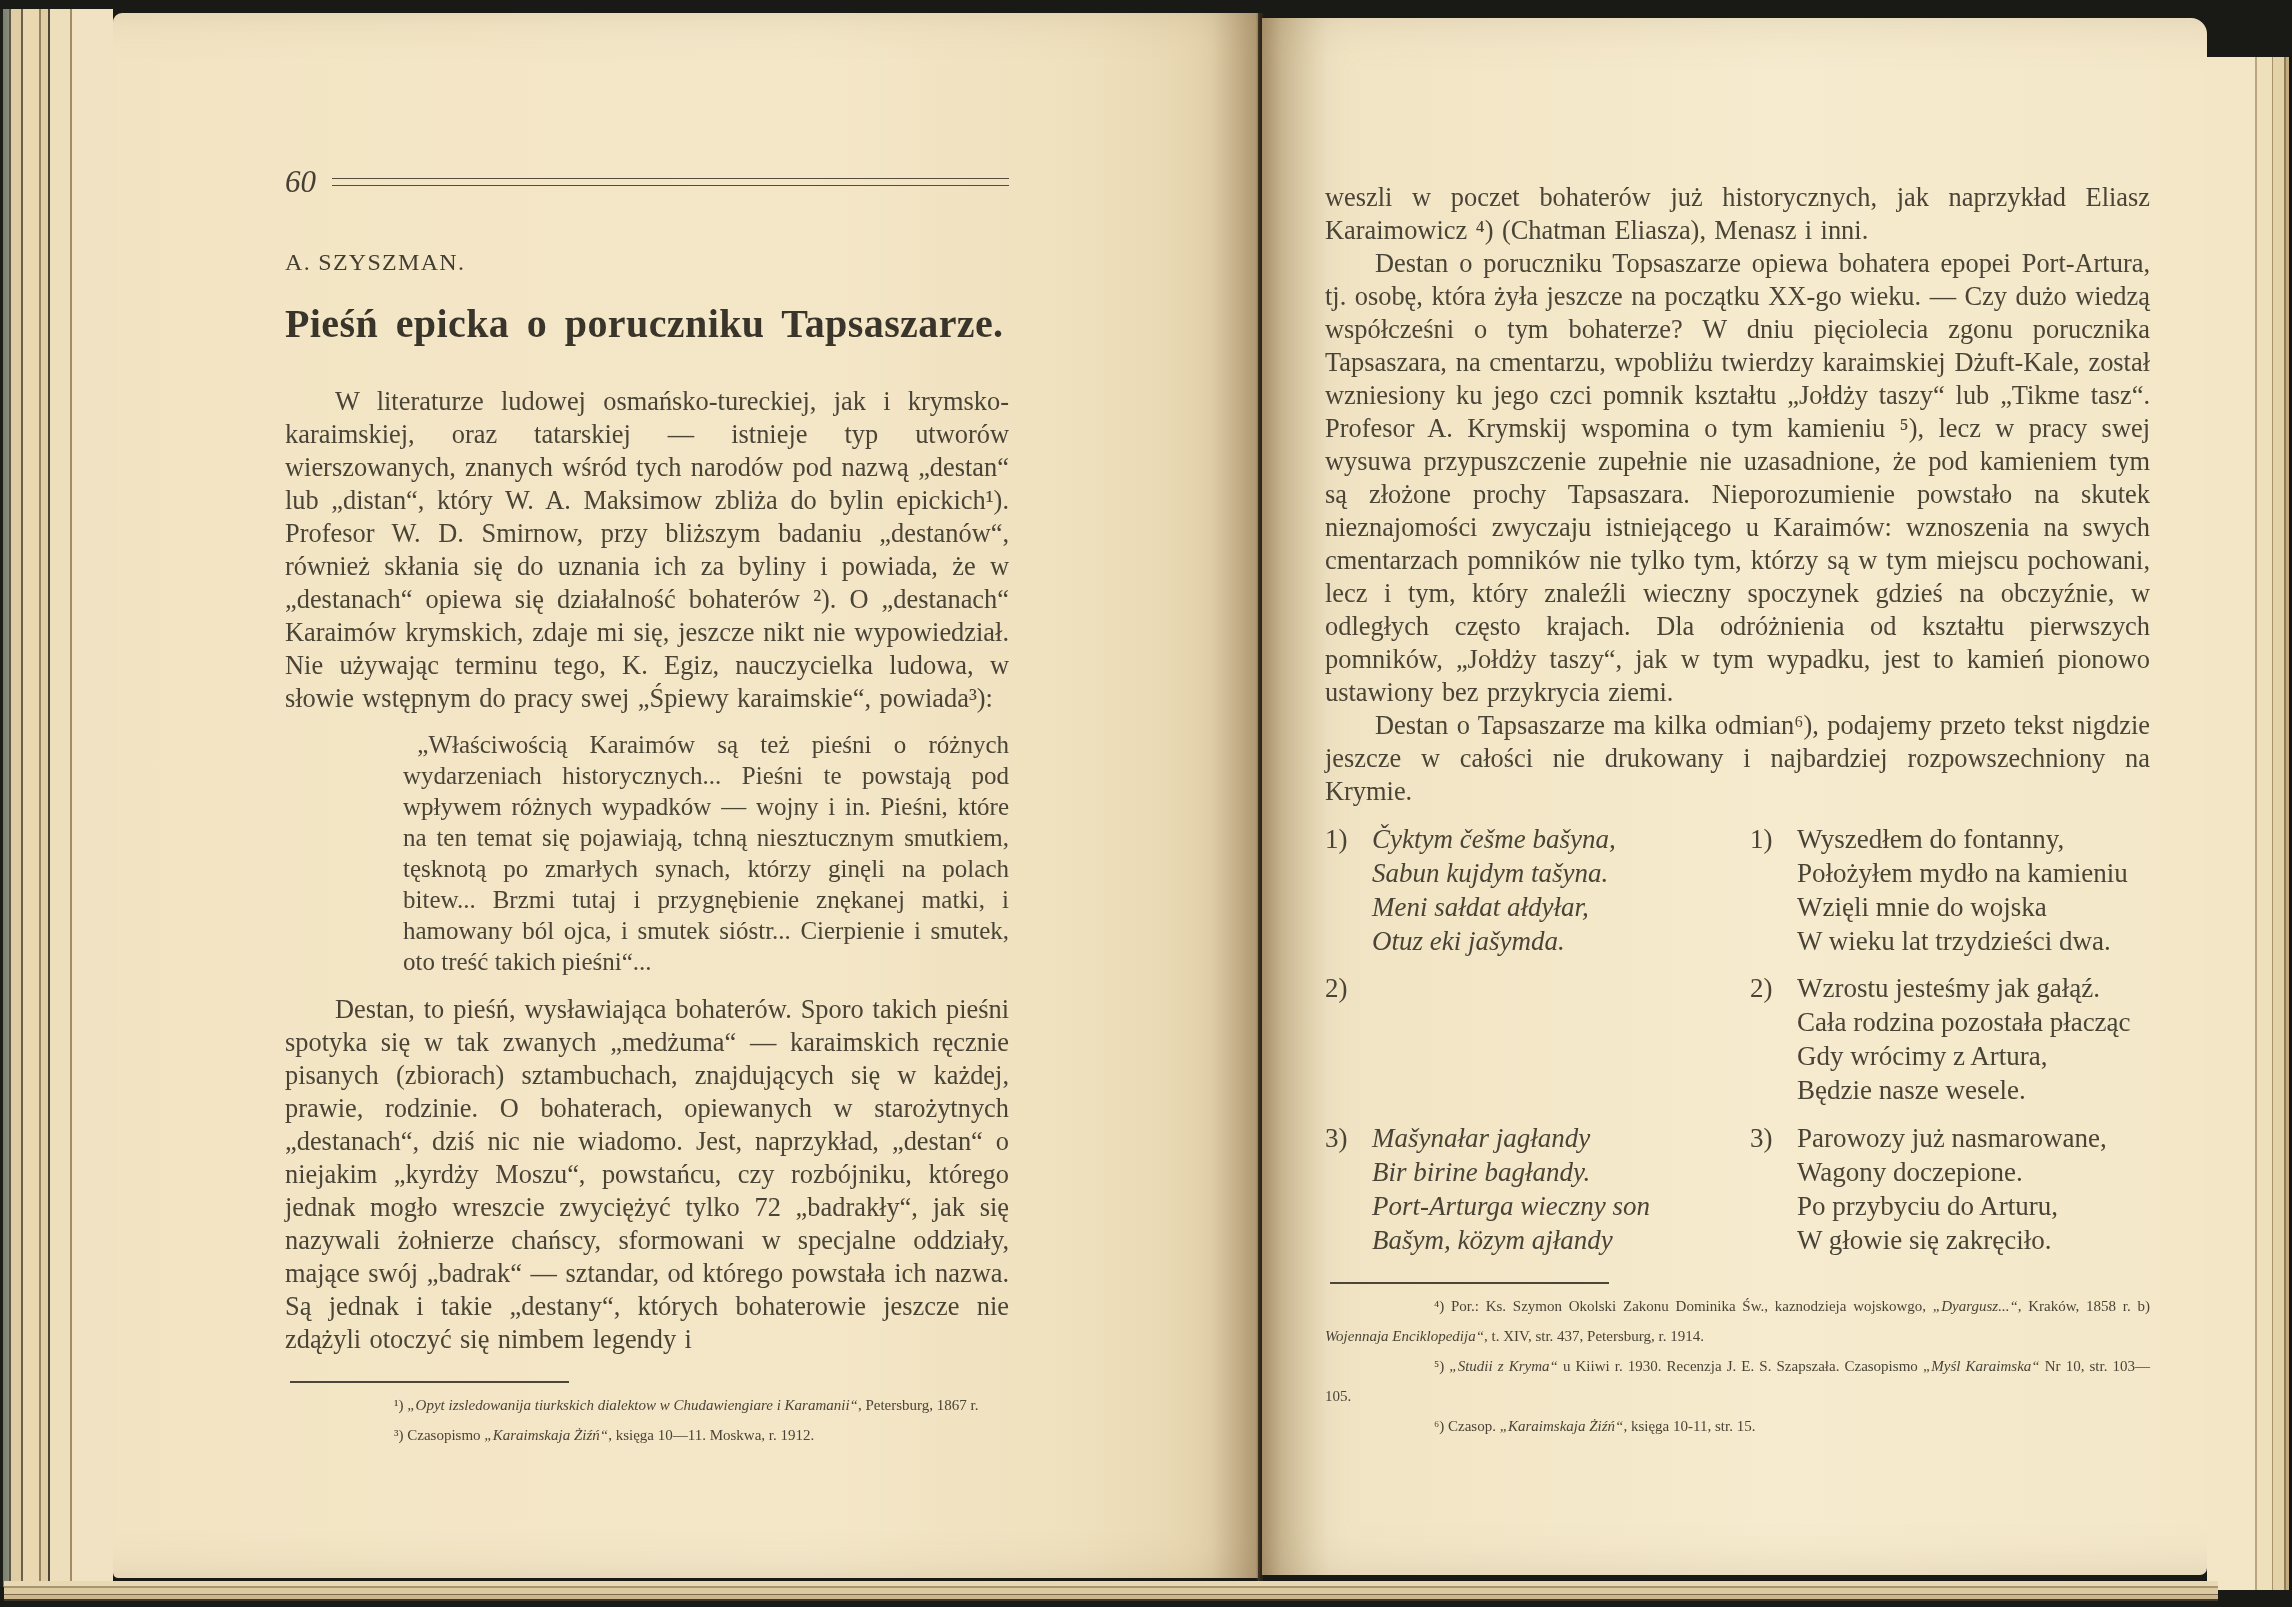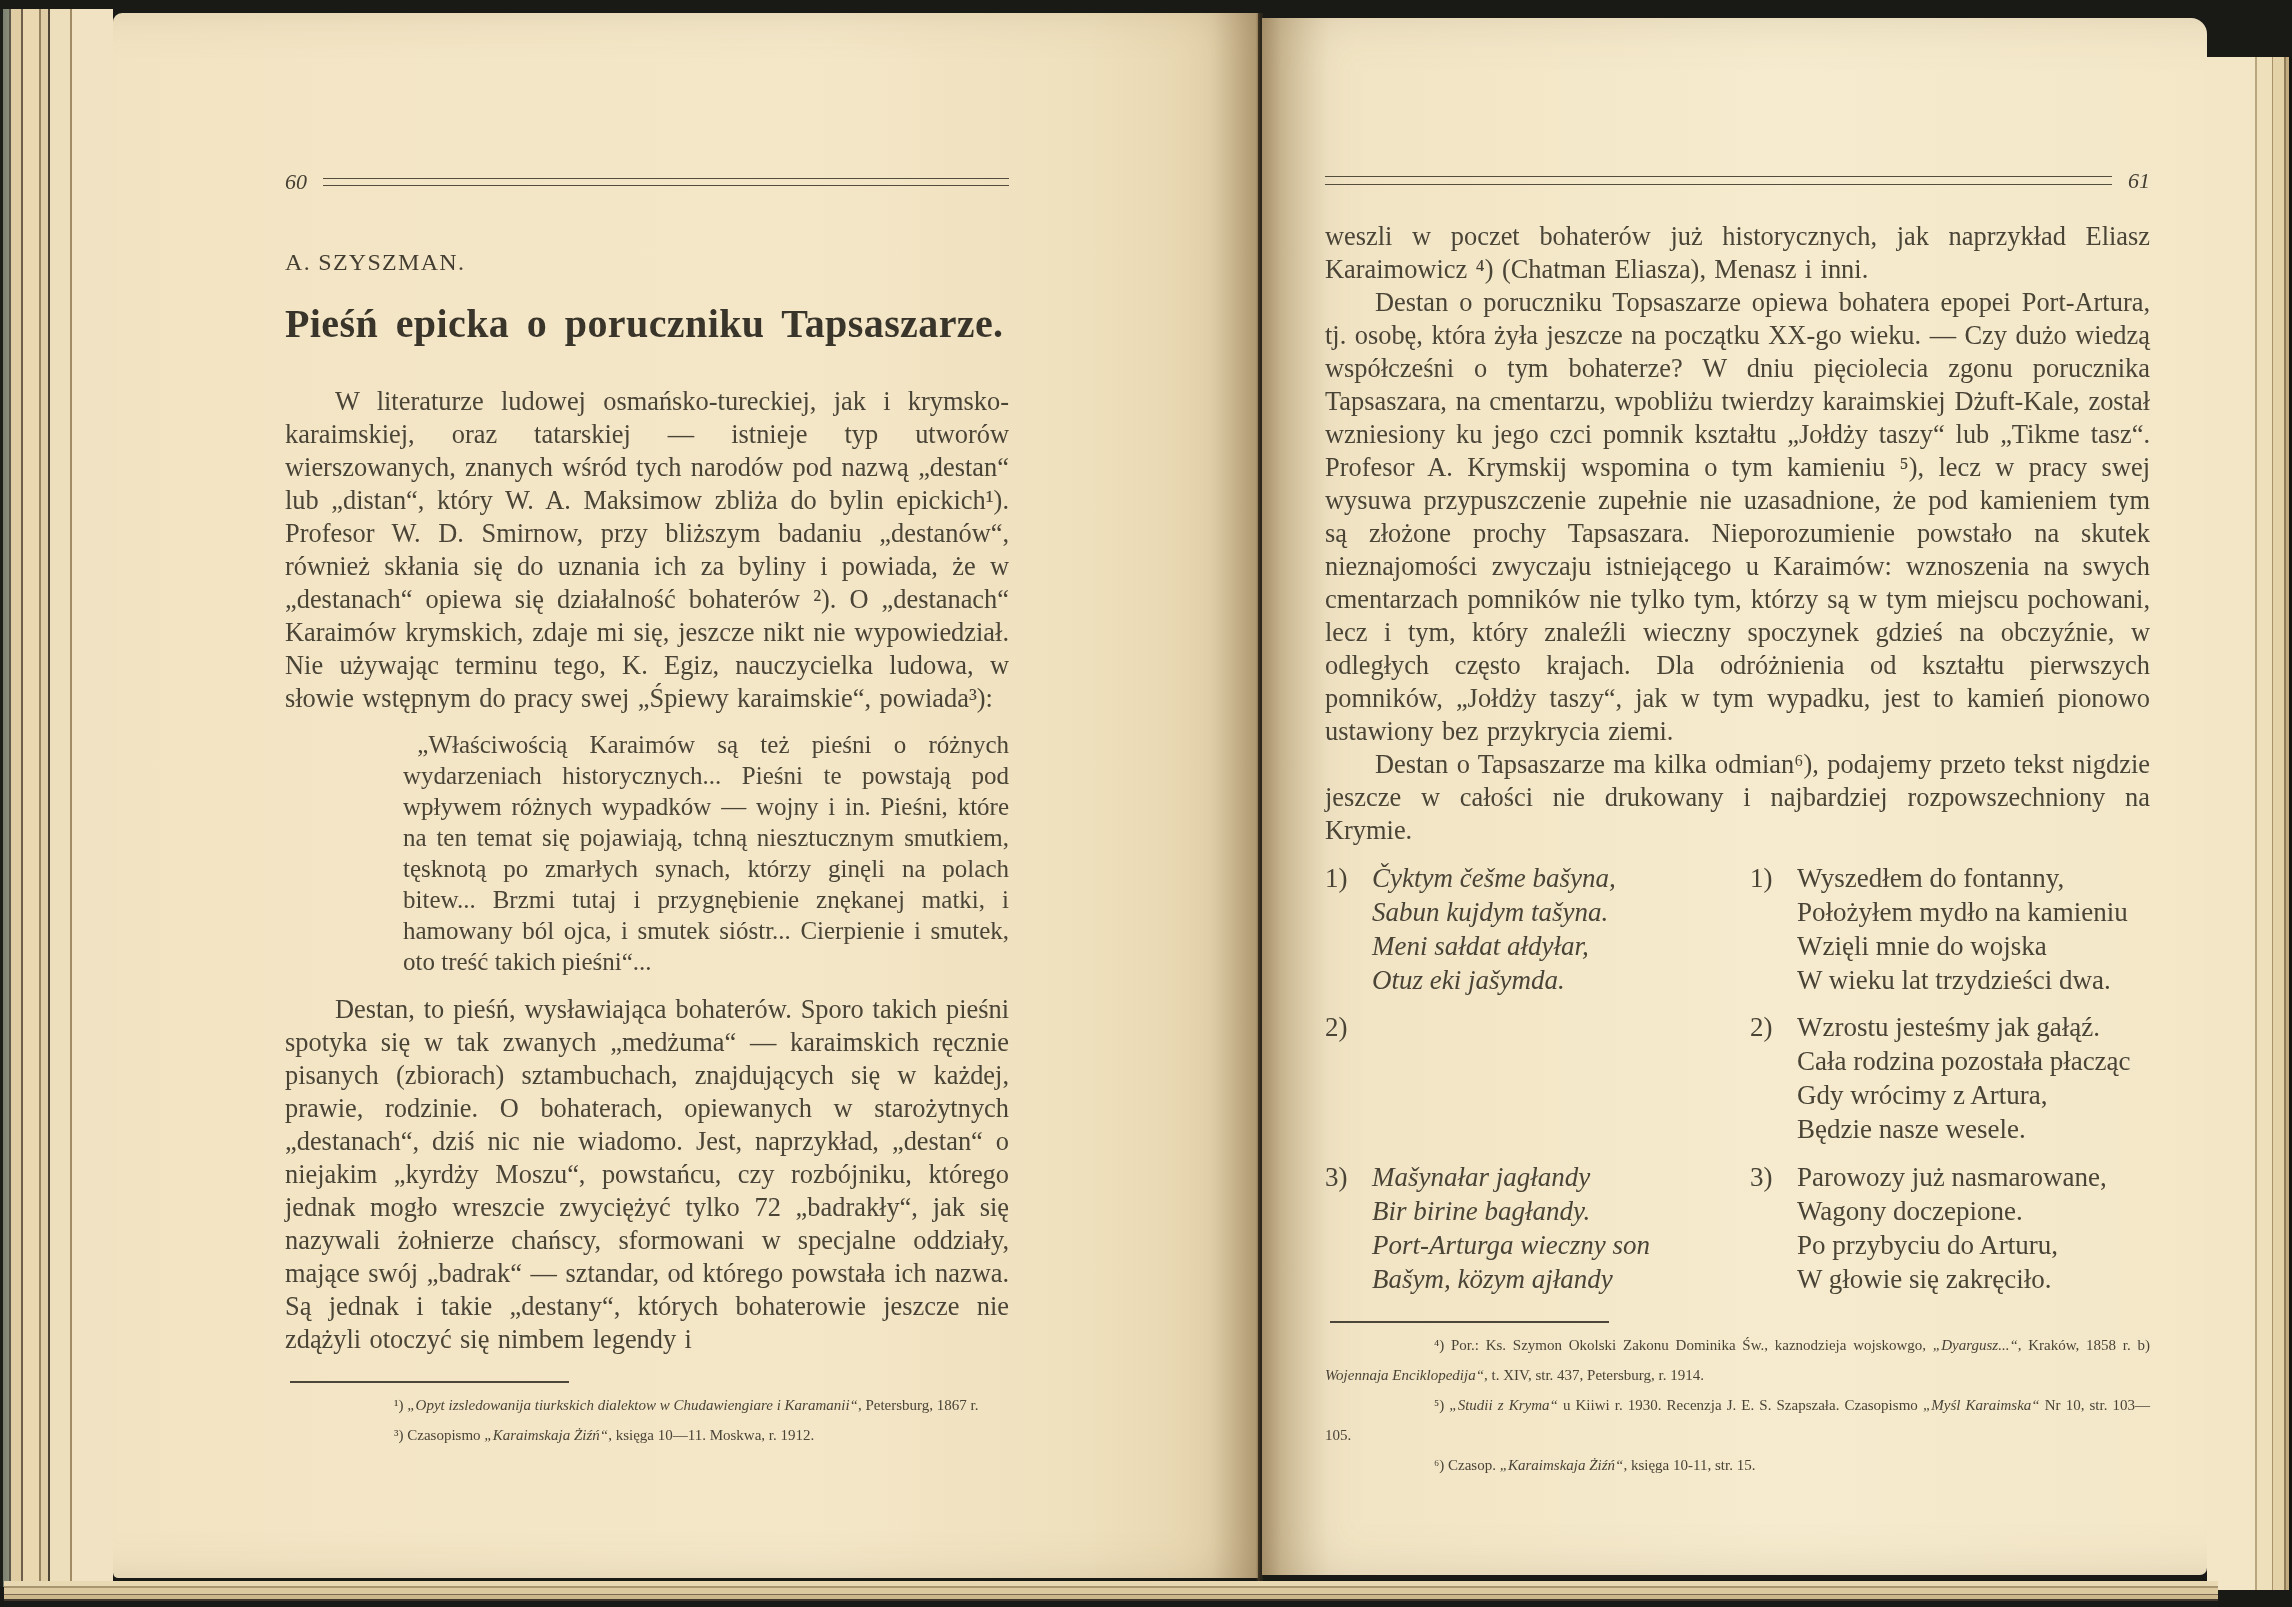--- a/index.html
+++ b/index.html
@@ -70,21 +70,21 @@
   .crease{
     position:absolute;left:1256px;top:12.5px;bottom:27px;width:7.2px;
     background:linear-gradient(90deg,rgba(92,72,44,0),rgba(96,76,48,.55) 40%,rgba(62,48,30,.6) 60%,rgba(122,99,64,.12));
   }
 
   .lp-inner{position:absolute;left:172px;right:249px;top:150px;}
   .rp-inner{position:absolute;left:63px;right:57px;top:143px;}
 
   
   .page-header{display:flex;align-items:center;height:39px;}
-  .pageno{font-style:italic;font-size:22px;color:#453f33;flex:none;text-align:center;}
+  .pageno{font-style:italic;font-size:31px;color:#453f33;flex:none;text-align:center;}
   .dbl-rule{flex:1;height:6.3px;border-top:1.8px solid #544d3e;border-bottom:1.8px solid #544d3e;}
   .page-header .dbl-rule{margin-left:16px;}
   .page-header.right .dbl-rule{margin-left:0;margin-right:16px;}
 
   .author{margin-top:47px;font-size:24px;letter-spacing:1.3px;color:#443e32;}
   .title{
     margin:25px 0 0 0;font-size:40px;font-weight:700;line-height:1.15;
     letter-spacing:0.4px;word-spacing:7.2px;color:#3a352b;
   }
   .body-text{
@@ -139,24 +139,20 @@
           <p class="footnote"><span class="fn-marker">¹) </span><span class="it">„Opyt izsledowanija tiurkskich dialektow w Chudawiengiare i Karamanii“</span><span>, Petersburg, 1867 r.</span></p>
           <p class="footnote"><span class="fn-marker">³) </span><span>Czasopismo </span><span class="it">„Karaimskaja Żiźń“</span><span>, księga 10—11. Moskwa, r. 1912.</span></p>
         </div>
     </div>
   </div>
 
   <div class="crease"></div>
 
   <div class="page page-right">
     <div class="rp-inner">
-      <div class="page-header right">
-        <span class="dbl-rule"></span>
-        <span class="pageno">61</span>
-      </div>
       <p class="body-text">weszli w poczet bohaterów już historycznych, jak naprzykład Eliasz Karaimowicz ⁴) (Chatman Eliasza), Menasz i inni.</p>
       <p class="body-text indent">Destan o poruczniku Topsaszarze opiewa bohatera epopei Port-Artura, tj. osobę, która żyła jeszcze na początku XX-go wieku. — Czy dużo wiedzą współcześni o tym bohaterze? W dniu pięciolecia zgonu porucznika Tapsaszara, na cmentarzu, wpobliżu twierdzy karaimskiej Dżuft-Kale, został wzniesiony ku jego czci pomnik kształtu „Jołdży taszy“ lub „Tikme tasz“. Profesor A. Krymskij wspomina o tym kamieniu ⁵), lecz w pracy swej wysuwa przypuszczenie zupełnie nie uzasadnione, że pod kamieniem tym są złożone prochy Tapsaszara.  Nieporozumienie powstało na skutek nieznajomości zwyczaju istniejącego u Karaimów: wznoszenia na swych cmentarzach pomników nie tylko tym, którzy są w tym miejscu pochowani, lecz i tym, który znaleźli wieczny spoczynek gdzieś na obczyźnie, w odległych często krajach. Dla odróżnienia od kształtu pierwszych pomników, „Jołdży taszy“, jak w tym wypadku, jest to kamień pionowo ustawiony bez przykrycia ziemi.</p>
       <p class="body-text indent">Destan o Tapsaszarze ma kilka odmian⁶), podajemy przeto tekst nigdzie jeszcze w całości nie drukowany i najbardziej rozpowszechniony na Krymie.</p>
       <div class="verses" id="verses">
           <div class="stanza-row">
             <div class="stanza orig">
               <span class="st-num">1)</span>
               <div class="st-lines">
                 <div>Čyktym češme bašyna,</div>
                 <div>Sabun kujdym tašyna.</div>

